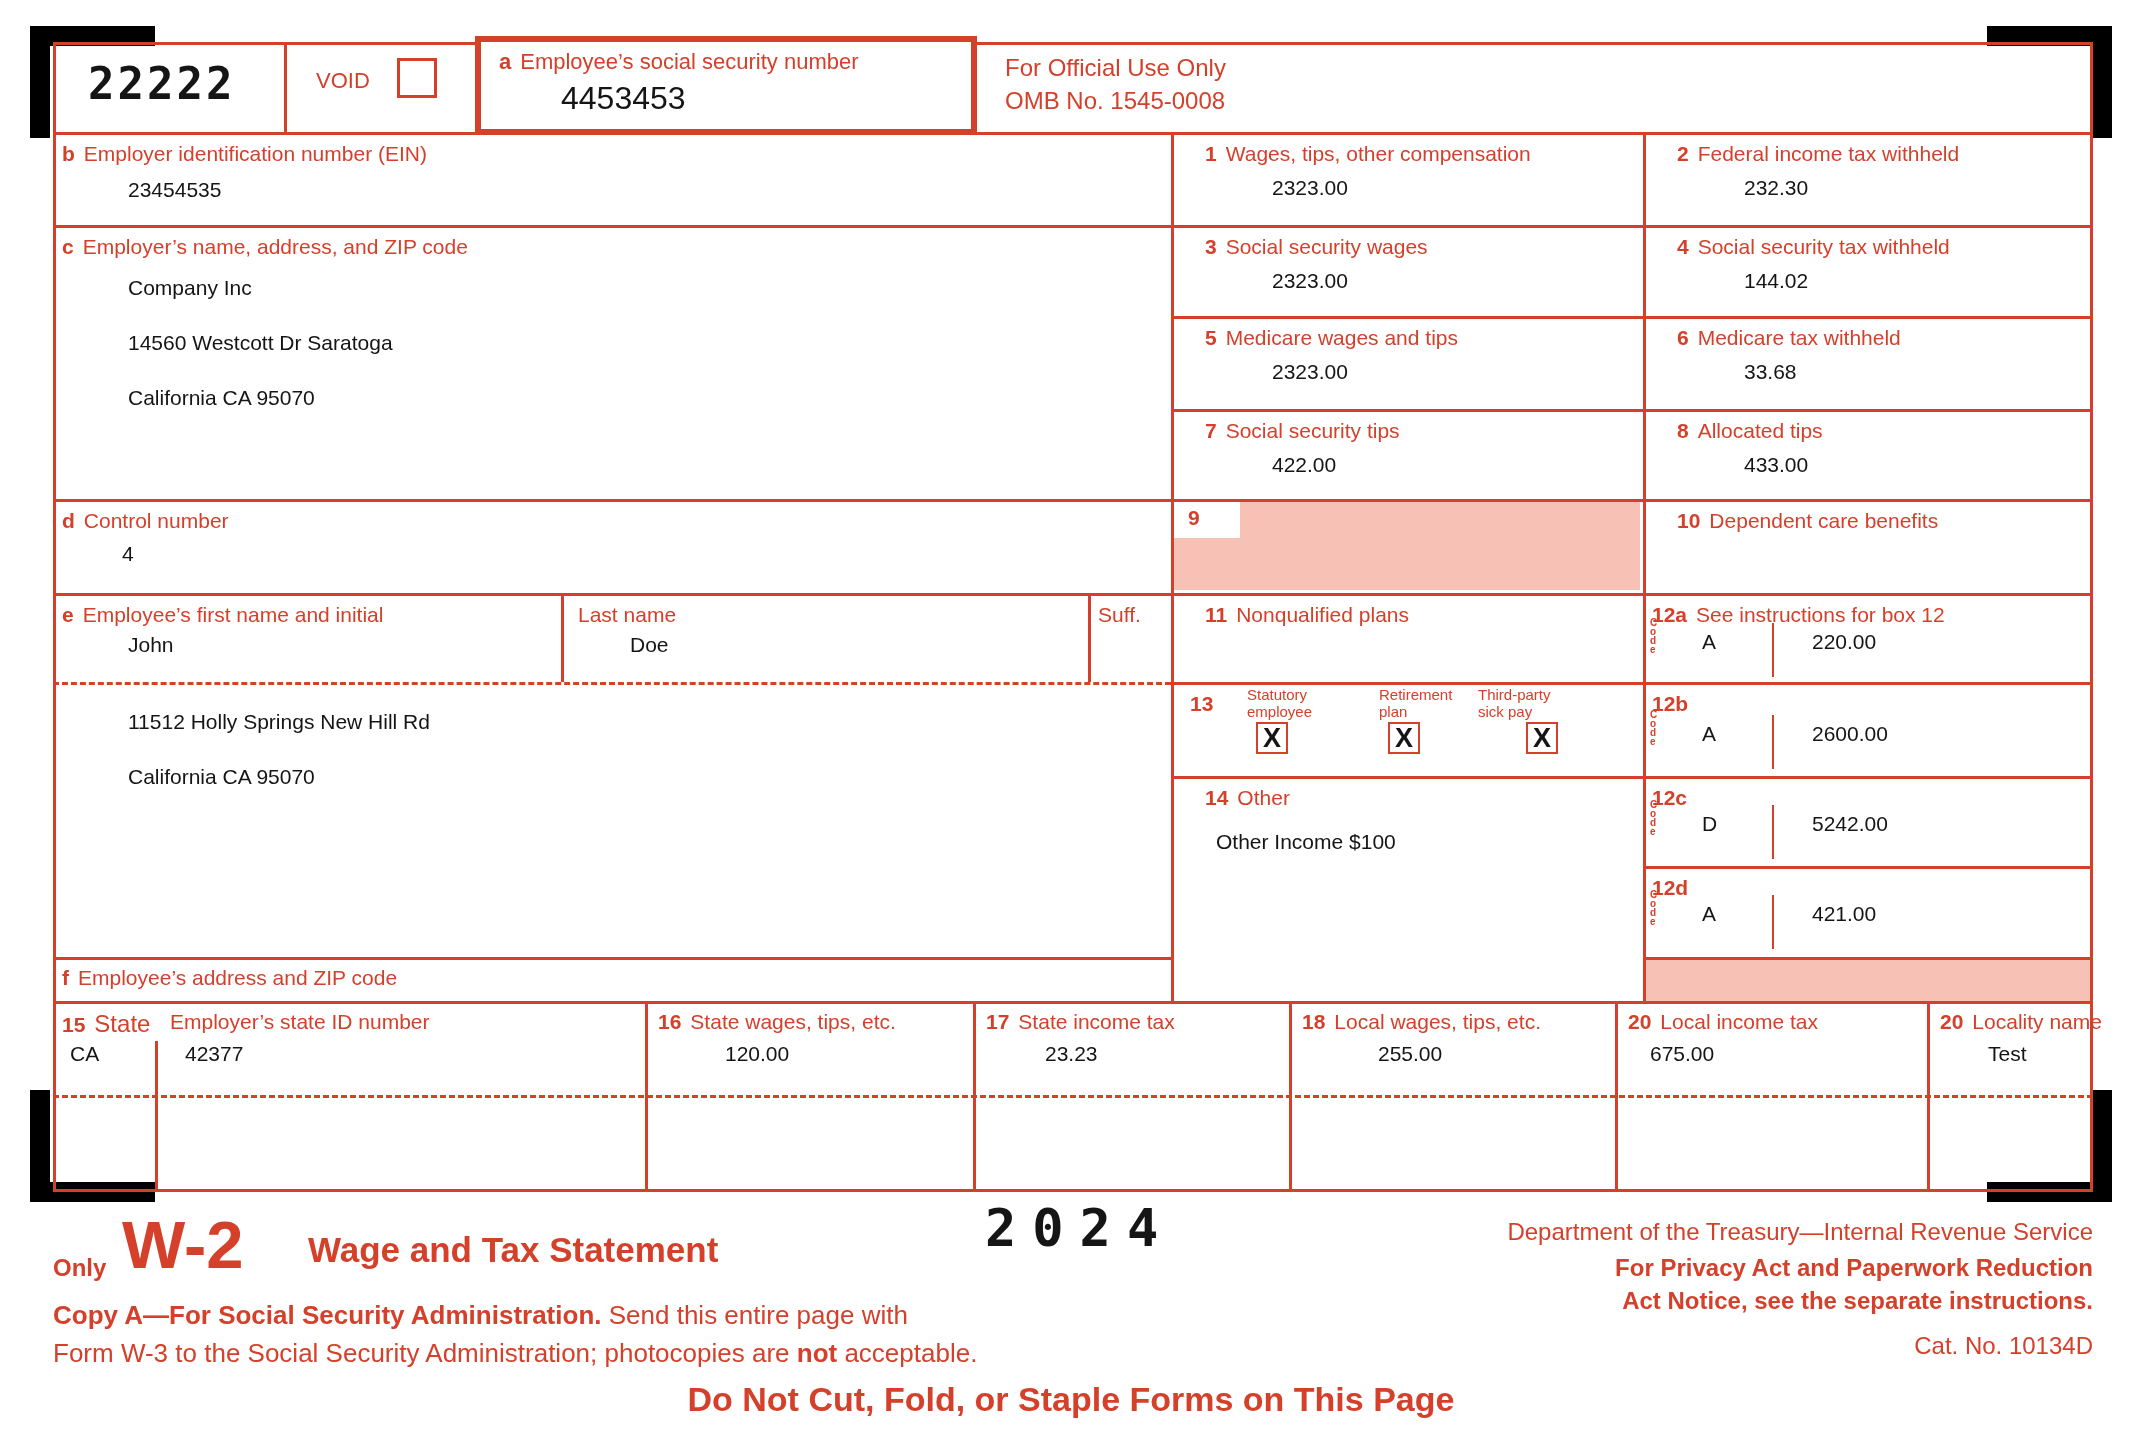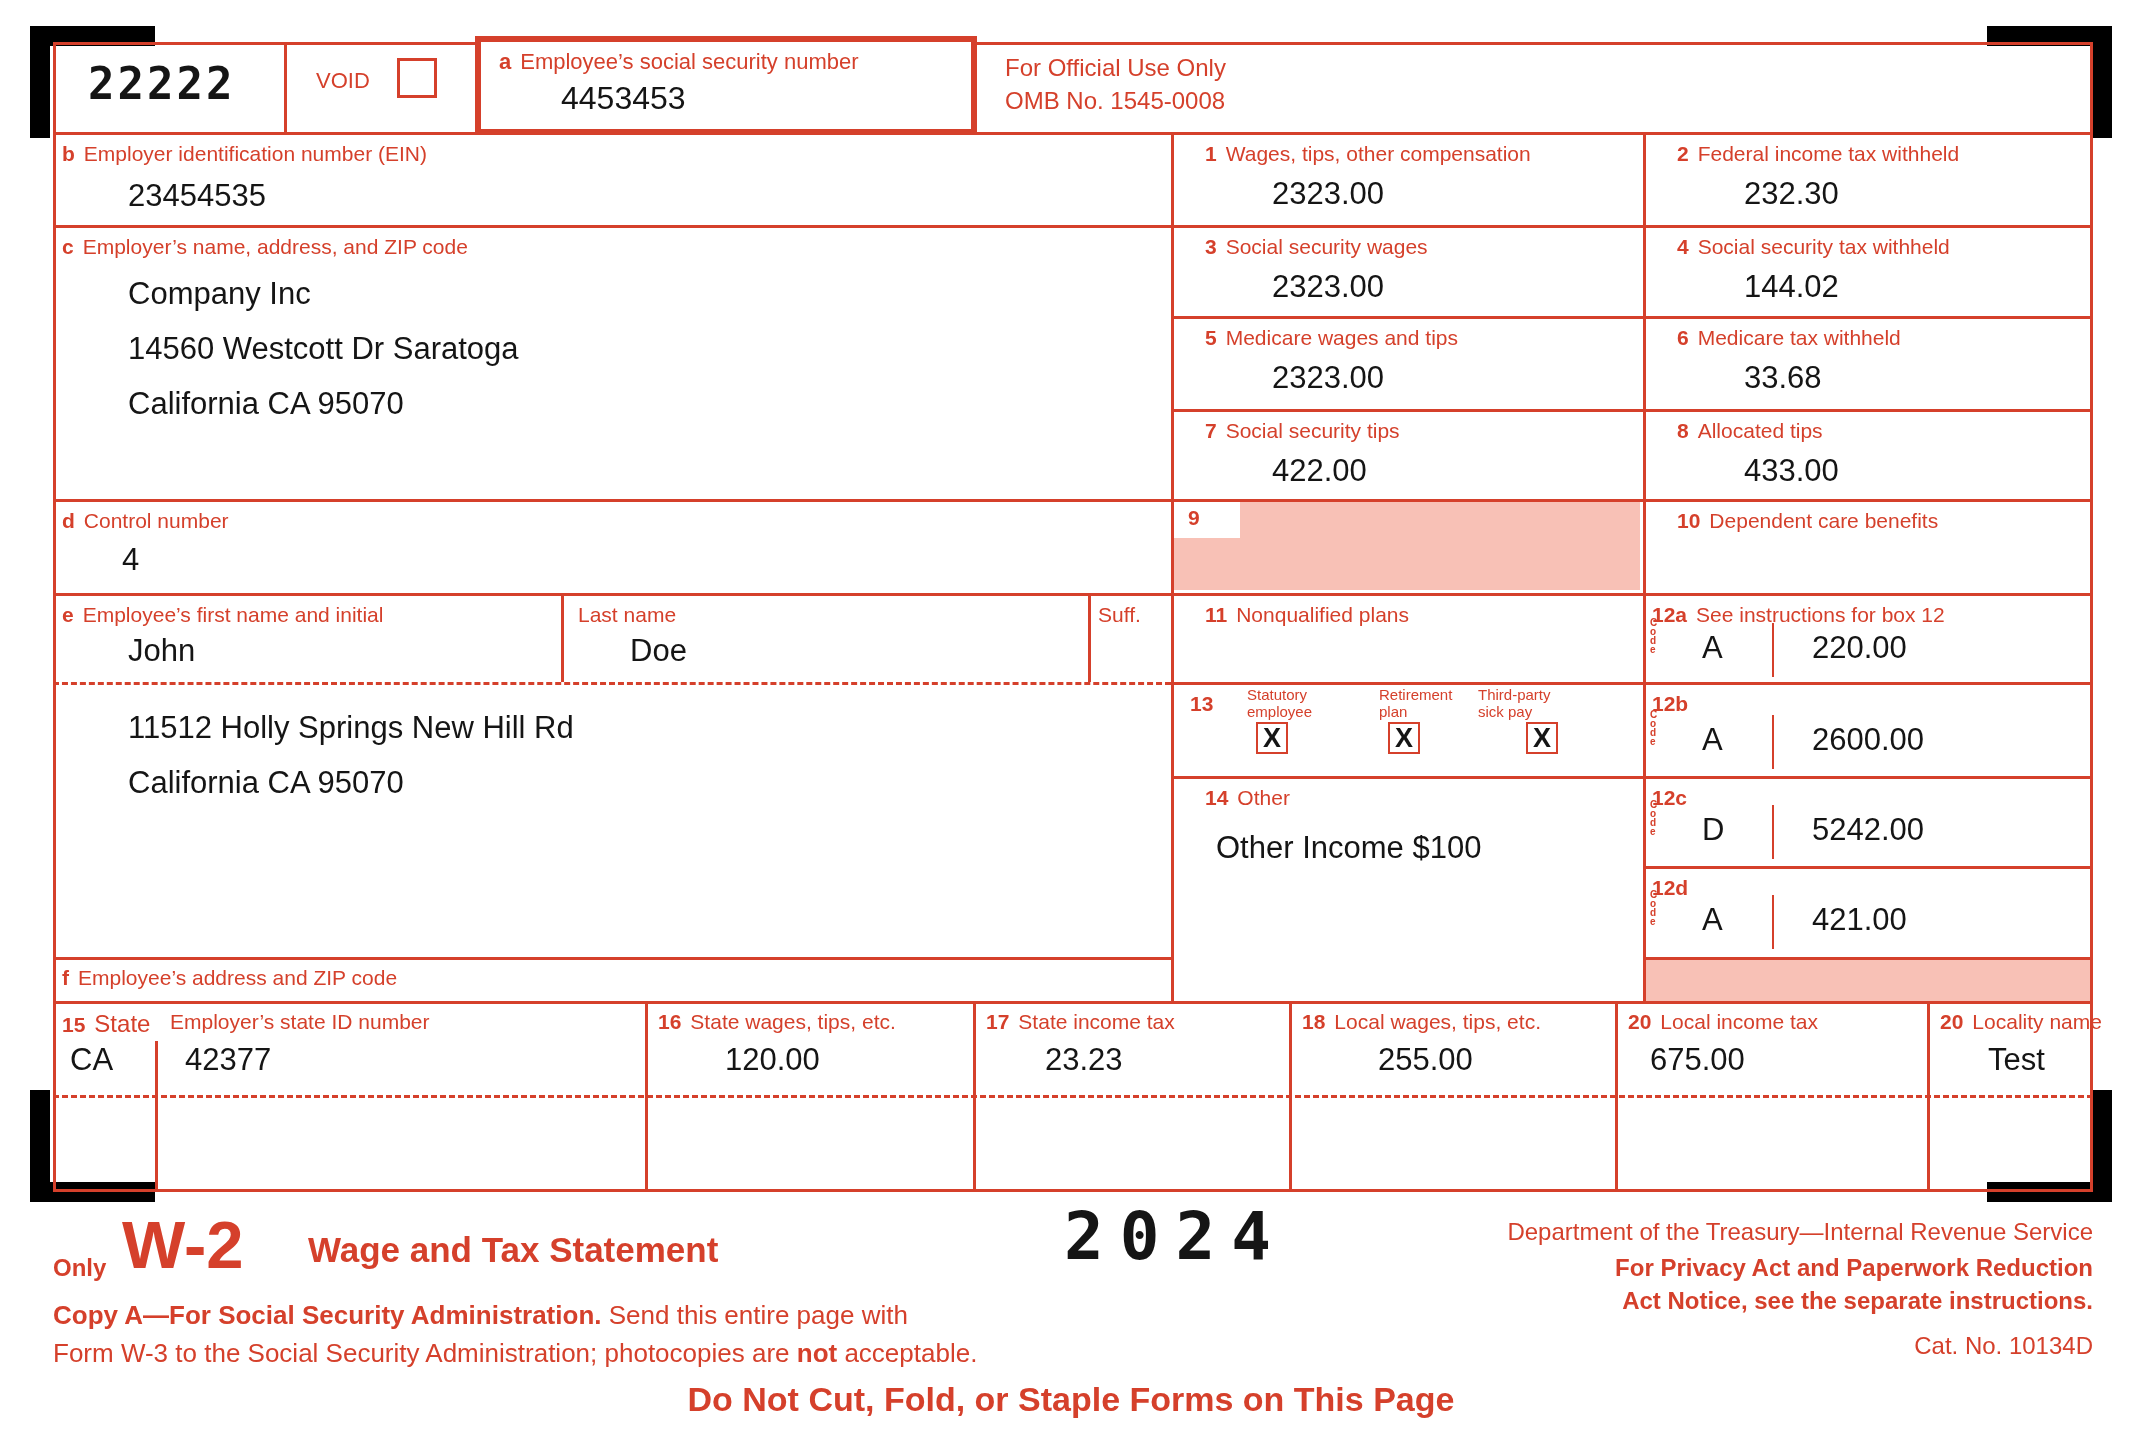--- a/index.html
+++ b/index.html
@@ -5,21 +5,21 @@
   *{margin:0;padding:0;box-sizing:border-box}
   :root{--red:#d5402b;--pink:#f8c1b6;--ink:#151515}
   html,body{width:2142px;height:1452px}
   body{position:relative;background:#fff;font-family:"Liberation Sans",sans-serif;color:var(--ink);overflow:hidden}
   .hline{position:absolute;height:3px;background:var(--red)}
   .vline{position:absolute;width:3px;background:var(--red)}
   .hdash{position:absolute;height:0;border-top:3px dashed var(--red)}
   .lbl{position:absolute;color:var(--red);font-size:21px;white-space:nowrap}
   .lbl b{margin-right:9px;font-weight:700}
   .biglbl{position:absolute;color:var(--red);font-weight:400;font-size:24px;white-space:nowrap}
-  .val{position:absolute;color:var(--ink);font-size:31px;white-space:nowrap}
+  .val{position:absolute;color:var(--ink);font-size:21px;white-space:nowrap}
   .mono{position:absolute;font-family:"DejaVu Sans Mono",monospace;font-weight:700;color:var(--ink);white-space:nowrap}
   .corner{position:absolute;width:125px;height:112px}
   .cb-label{position:absolute;color:var(--red);font-size:15px;line-height:17px;white-space:nowrap}
   .cbox{position:absolute;width:32px;height:32px;border:2px solid var(--red);font-weight:700;font-size:27px;color:var(--ink);text-align:center;line-height:28px}
   .code-stack{position:absolute;color:var(--red);font-size:10px;line-height:9px;width:10px;word-break:break-all;font-weight:700}
   .pink{position:absolute;background:var(--pink)}
   .footer-red{position:absolute;color:var(--red);white-space:nowrap}
 </style>
 </head>
 <body>
@@ -171,21 +171,21 @@
 <div class="val" style="left:185px;top:1042px">42377</div>
 <div class="val" style="left:725px;top:1042px">120.00</div>
 <div class="val" style="left:1045px;top:1042px">23.23</div>
 <div class="val" style="left:1378px;top:1042px">255.00</div>
 <div class="val" style="left:1650px;top:1042px">675.00</div>
 <div class="val" style="left:1988px;top:1042px">Test</div>
 
 <div class="footer-red" style="left:53px;top:1254px;font-size:24px;font-weight:700">Only</div>
 <div class="footer-red" style="left:122px;top:1206px;font-size:67px;font-weight:700">W-2</div>
 <div class="footer-red" style="left:308px;top:1230px;font-size:35px;font-weight:700">Wage and Tax Statement</div>
-<div class="mono" style="left:1064px;top:1198px;font-size:66px;letter-spacing:16px">2024</div>
+<div class="mono" style="left:985px;top:1198px;font-size:52px;letter-spacing:16px">2024</div>
 
 <div class="footer-red" style="right:49px;top:1218px;font-size:24px;text-align:right">Department of the Treasury—Internal Revenue Service</div>
 <div class="footer-red" style="right:49px;top:1254px;font-size:24px;font-weight:700;text-align:center">For Privacy Act and Paperwork Reduction</div>
 <div class="footer-red" style="right:49px;top:1287px;font-size:24px;font-weight:700;text-align:right">Act Notice, see the separate instructions.</div>
 
 <div class="footer-red" style="left:53px;top:1300px;font-size:26px">
   <span style="font-weight:700">Copy A—For Social Security Administration.</span><span> Send this entire page with</span>
 </div>
 <div class="footer-red" style="left:53px;top:1338px;font-size:26px">
   <span>Form W-3 to the Social Security Administration; photocopies are </span><span style="font-weight:700">not</span><span> acceptable.</span>

